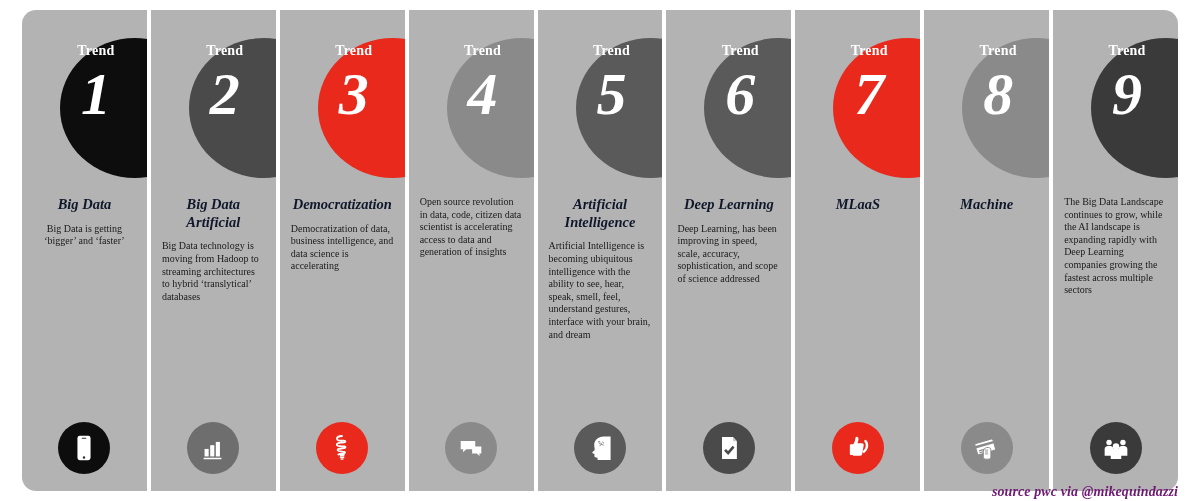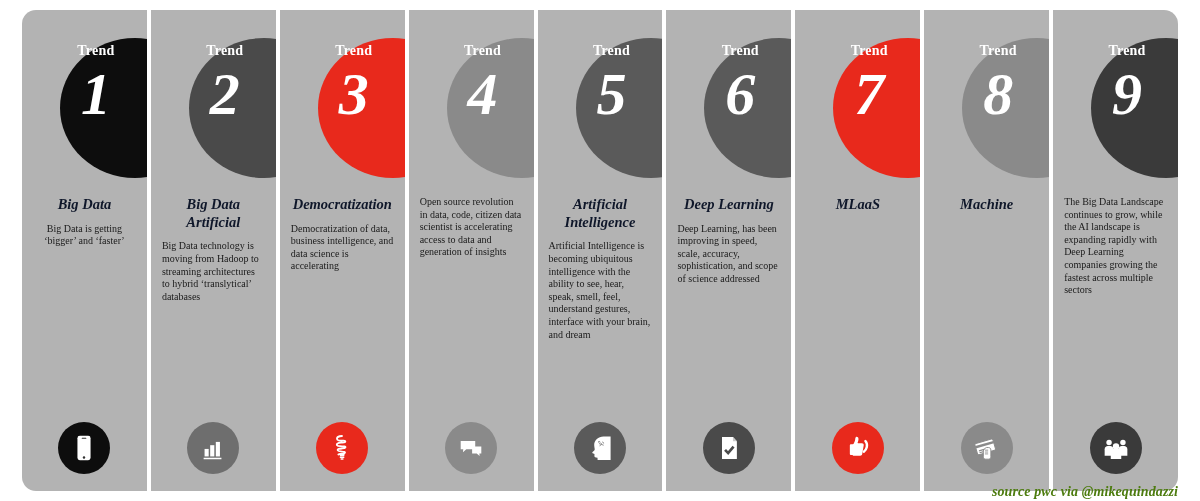--- a/index.html
+++ b/index.html
@@ -130,21 +130,21 @@
 
   
   #source {
     position: absolute;
     right: 22px;
     bottom: 1px;
     font-family: "Liberation Serif", "DejaVu Serif", serif;
     font-weight: bold;
     font-style: italic;
     font-size: 14px;
-    color: #4d7c0f;
+    color: #701a75;
     letter-spacing: .1px;
     white-space: nowrap;
   }
 </style>
 </head>
 <body>
 
 <div id="board">
 
   <div class="col first">

